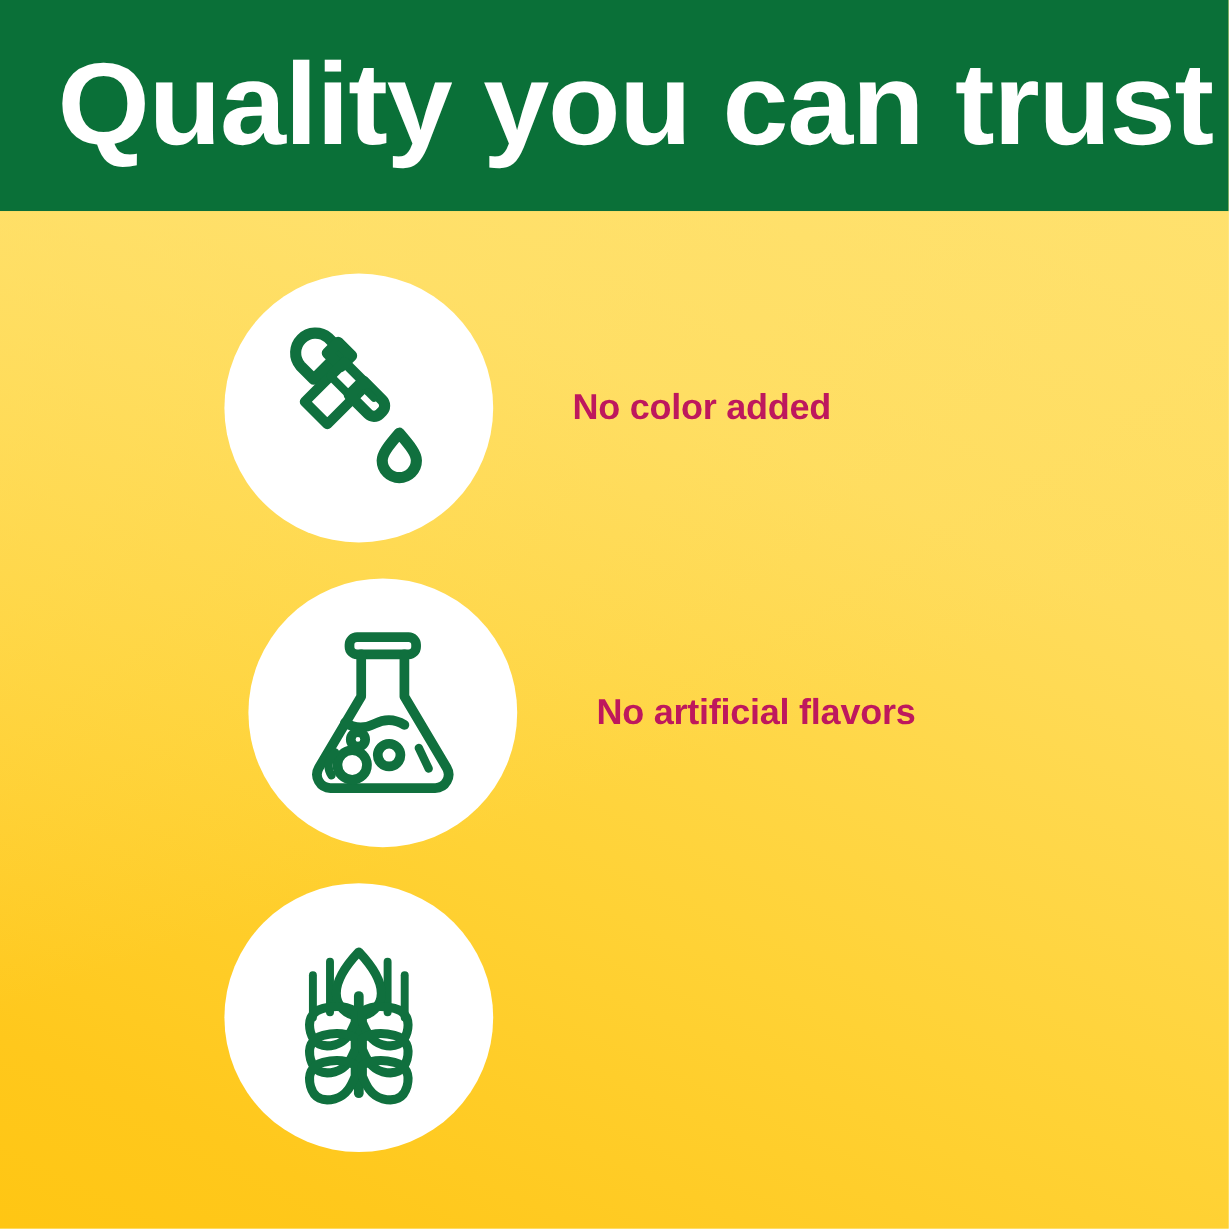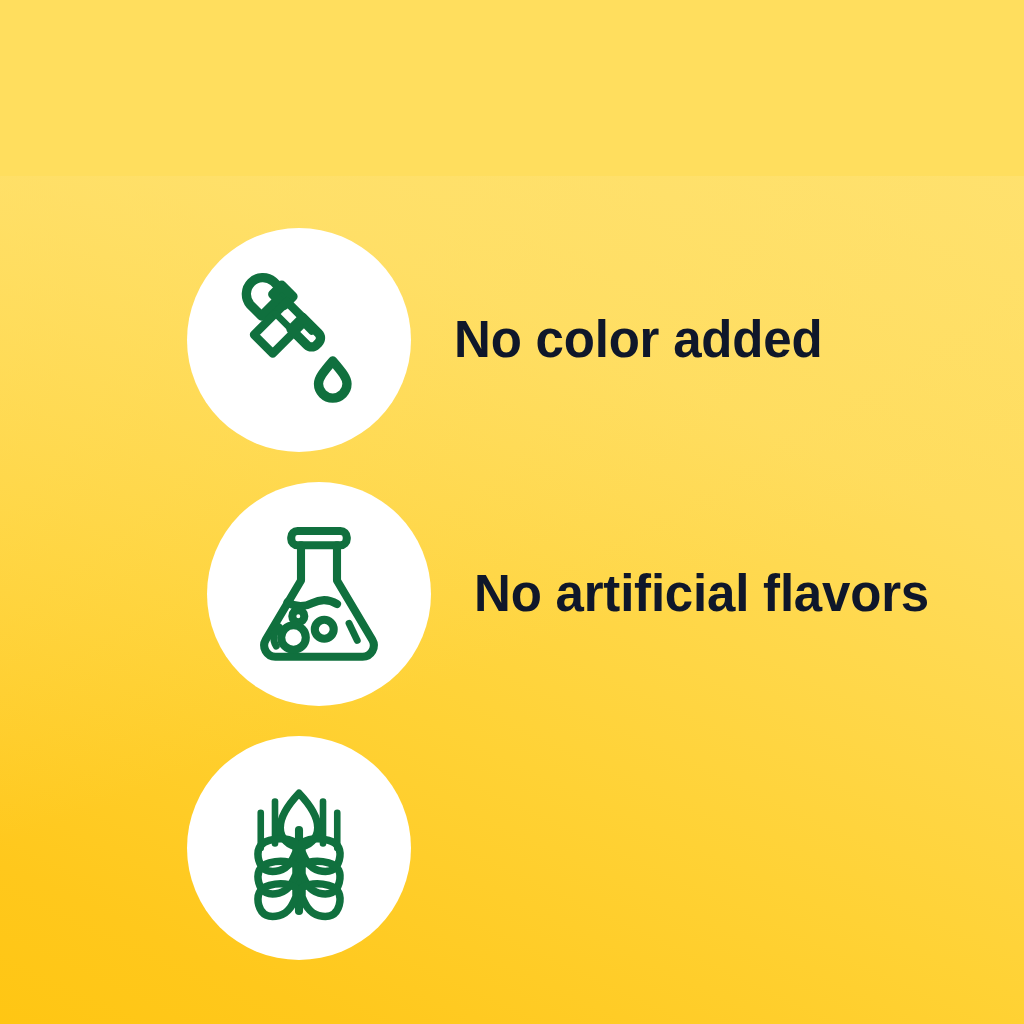--- a/index.html
+++ b/index.html
@@ -96,35 +96,38 @@
     align-items: center;
     justify-content: center;
   }
   .icon-badge svg {
     display: block;
     width: 150px;
     height: 150px;
   }
 
   .feature-label {
-    margin-left: 43px;
-    color: #0f172a;
+    margin-left: 66px;
+    color: #be185d;
     font-family: "Liberation Sans", sans-serif;
     font-weight: bold;
-    font-size: 51px;
+    font-size: 30px;
     line-height: 52px;
     letter-spacing: -0.2px;
     white-space: nowrap;
   }
 </style>
 </head>
 <body>
 
 <div class="poster">
 
+  <div class="header-band">
+    <div class="header-title">Quality you can trust</div>
+  </div>
 
   <div class="body-area"></div>
 
   <div class="features">
 
     <div class="feature-row row-0">
       <div class="icon-badge">
         <svg viewBox="0 0 100 100" fill="none" stroke="#10703E" stroke-width="6.2" stroke-linecap="round" stroke-linejoin="round">
 
           <path d="M17.5 26.5 a11 11 0 0 1 15.5 -15.5 l7.5 7.5 -15.5 15.5 z"></path>

